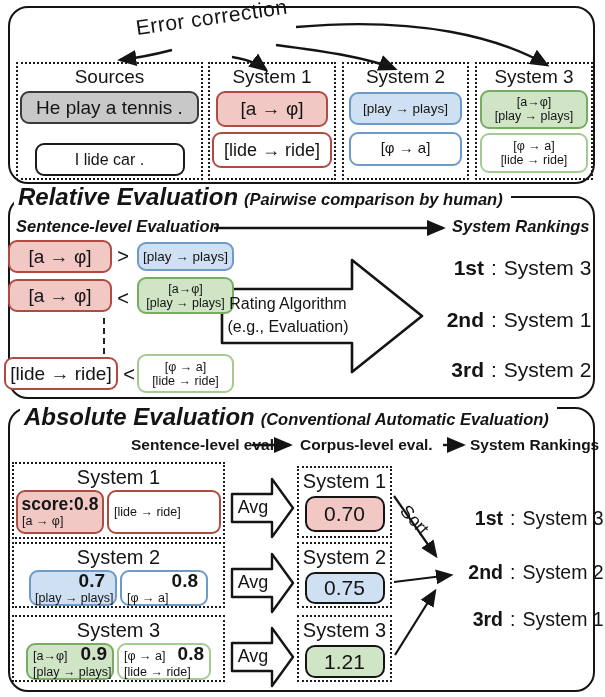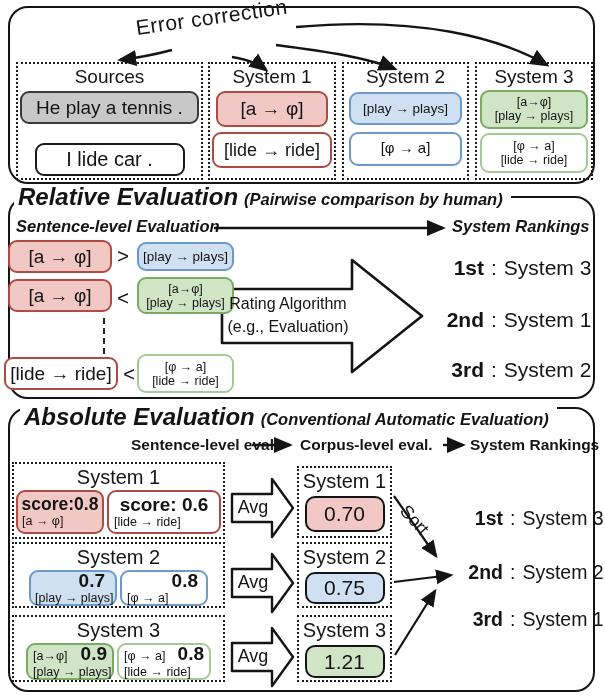--- a/index.html
+++ b/index.html
@@ -76,21 +76,21 @@
     <path d="M 394,582 L 451,575" fill="none" stroke="#141414" stroke-width="2.2" marker-end="url(#ah)"></path>
     <path d="M 395,655 L 435,591" fill="none" stroke="#141414" stroke-width="2.2" marker-end="url(#ah)"></path>
   </svg>
 
   <div class="abs panel" style="left:8px;top:6px;width:587px;height:178px;"></div>
   <div class="abs ec-label" style="left:136px;top:16px;">Error correction</div>
 
   <div class="abs dcol" style="left:16px;top:62px;width:187px;height:118px;">
     <div class="dtitle">Sources</div>
     <div class="sbox fill-gray" style="width:179px;height:36px;font-size:19px;margin-top:3px;">He play a tennis .</div>
-    <div class="sbox out-dark" style="width:150px;height:36px;font-size:20px;margin-top:19px;">I lide car .</div>
+    <div class="sbox out-dark" style="width:150px;height:36px;font-size:16px;margin-top:19px;">I lide car .</div>
   </div>
 
   <div class="abs dcol" style="left:208px;top:62px;width:128px;height:118px;">
     <div class="dtitle">System 1</div>
     <div class="sbox fill-red" style="width:112px;height:36px;font-size:19px;margin-top:3px;">[a → φ]</div>
     <div class="sbox out-red" style="width:120px;height:36px;font-size:18px;margin-top:5px;">[lide → ride]</div>
   </div>
 
   <div class="abs dcol" style="left:342px;top:62px;width:127px;height:118px;">
     <div class="dtitle">System 2</div>
@@ -167,21 +167,20 @@
   <div class="abs flowlab2" style="left:470px;top:436px;">System Rankings</div>
 
   <div class="abs dcol" style="left:12px;top:462px;width:213px;height:77px;">
     <div class="dtitle" style="font-size:20px;">System 1</div>
     <div class="boxrow">
       <div class="sbox fill-red" style="width:88px;height:44px;">
         <div class="score-line score-sm">score:0.8</div>
         <div class="edit-line" style="align-self:flex-start;padding-left:4px;">[a → φ]</div>
       </div>
       <div class="sbox out-red" style="width:114px;height:44px;">
-        <div class="score-line">score: 0.6</div>
         <div class="edit-line" style="align-self:flex-start;padding-left:5px;">[lide → ride]</div>
       </div>
     </div>
   </div>
   <div class="abs avg-lab" style="left:233px;top:497px;">Avg</div>
   <div class="abs dcol" style="left:297px;top:466px;width:95px;height:72px;">
     <div class="dtitle" style="font-size:20px;">System 1</div>
     <div class="val-box fill-red">0.70</div>
   </div>
 

